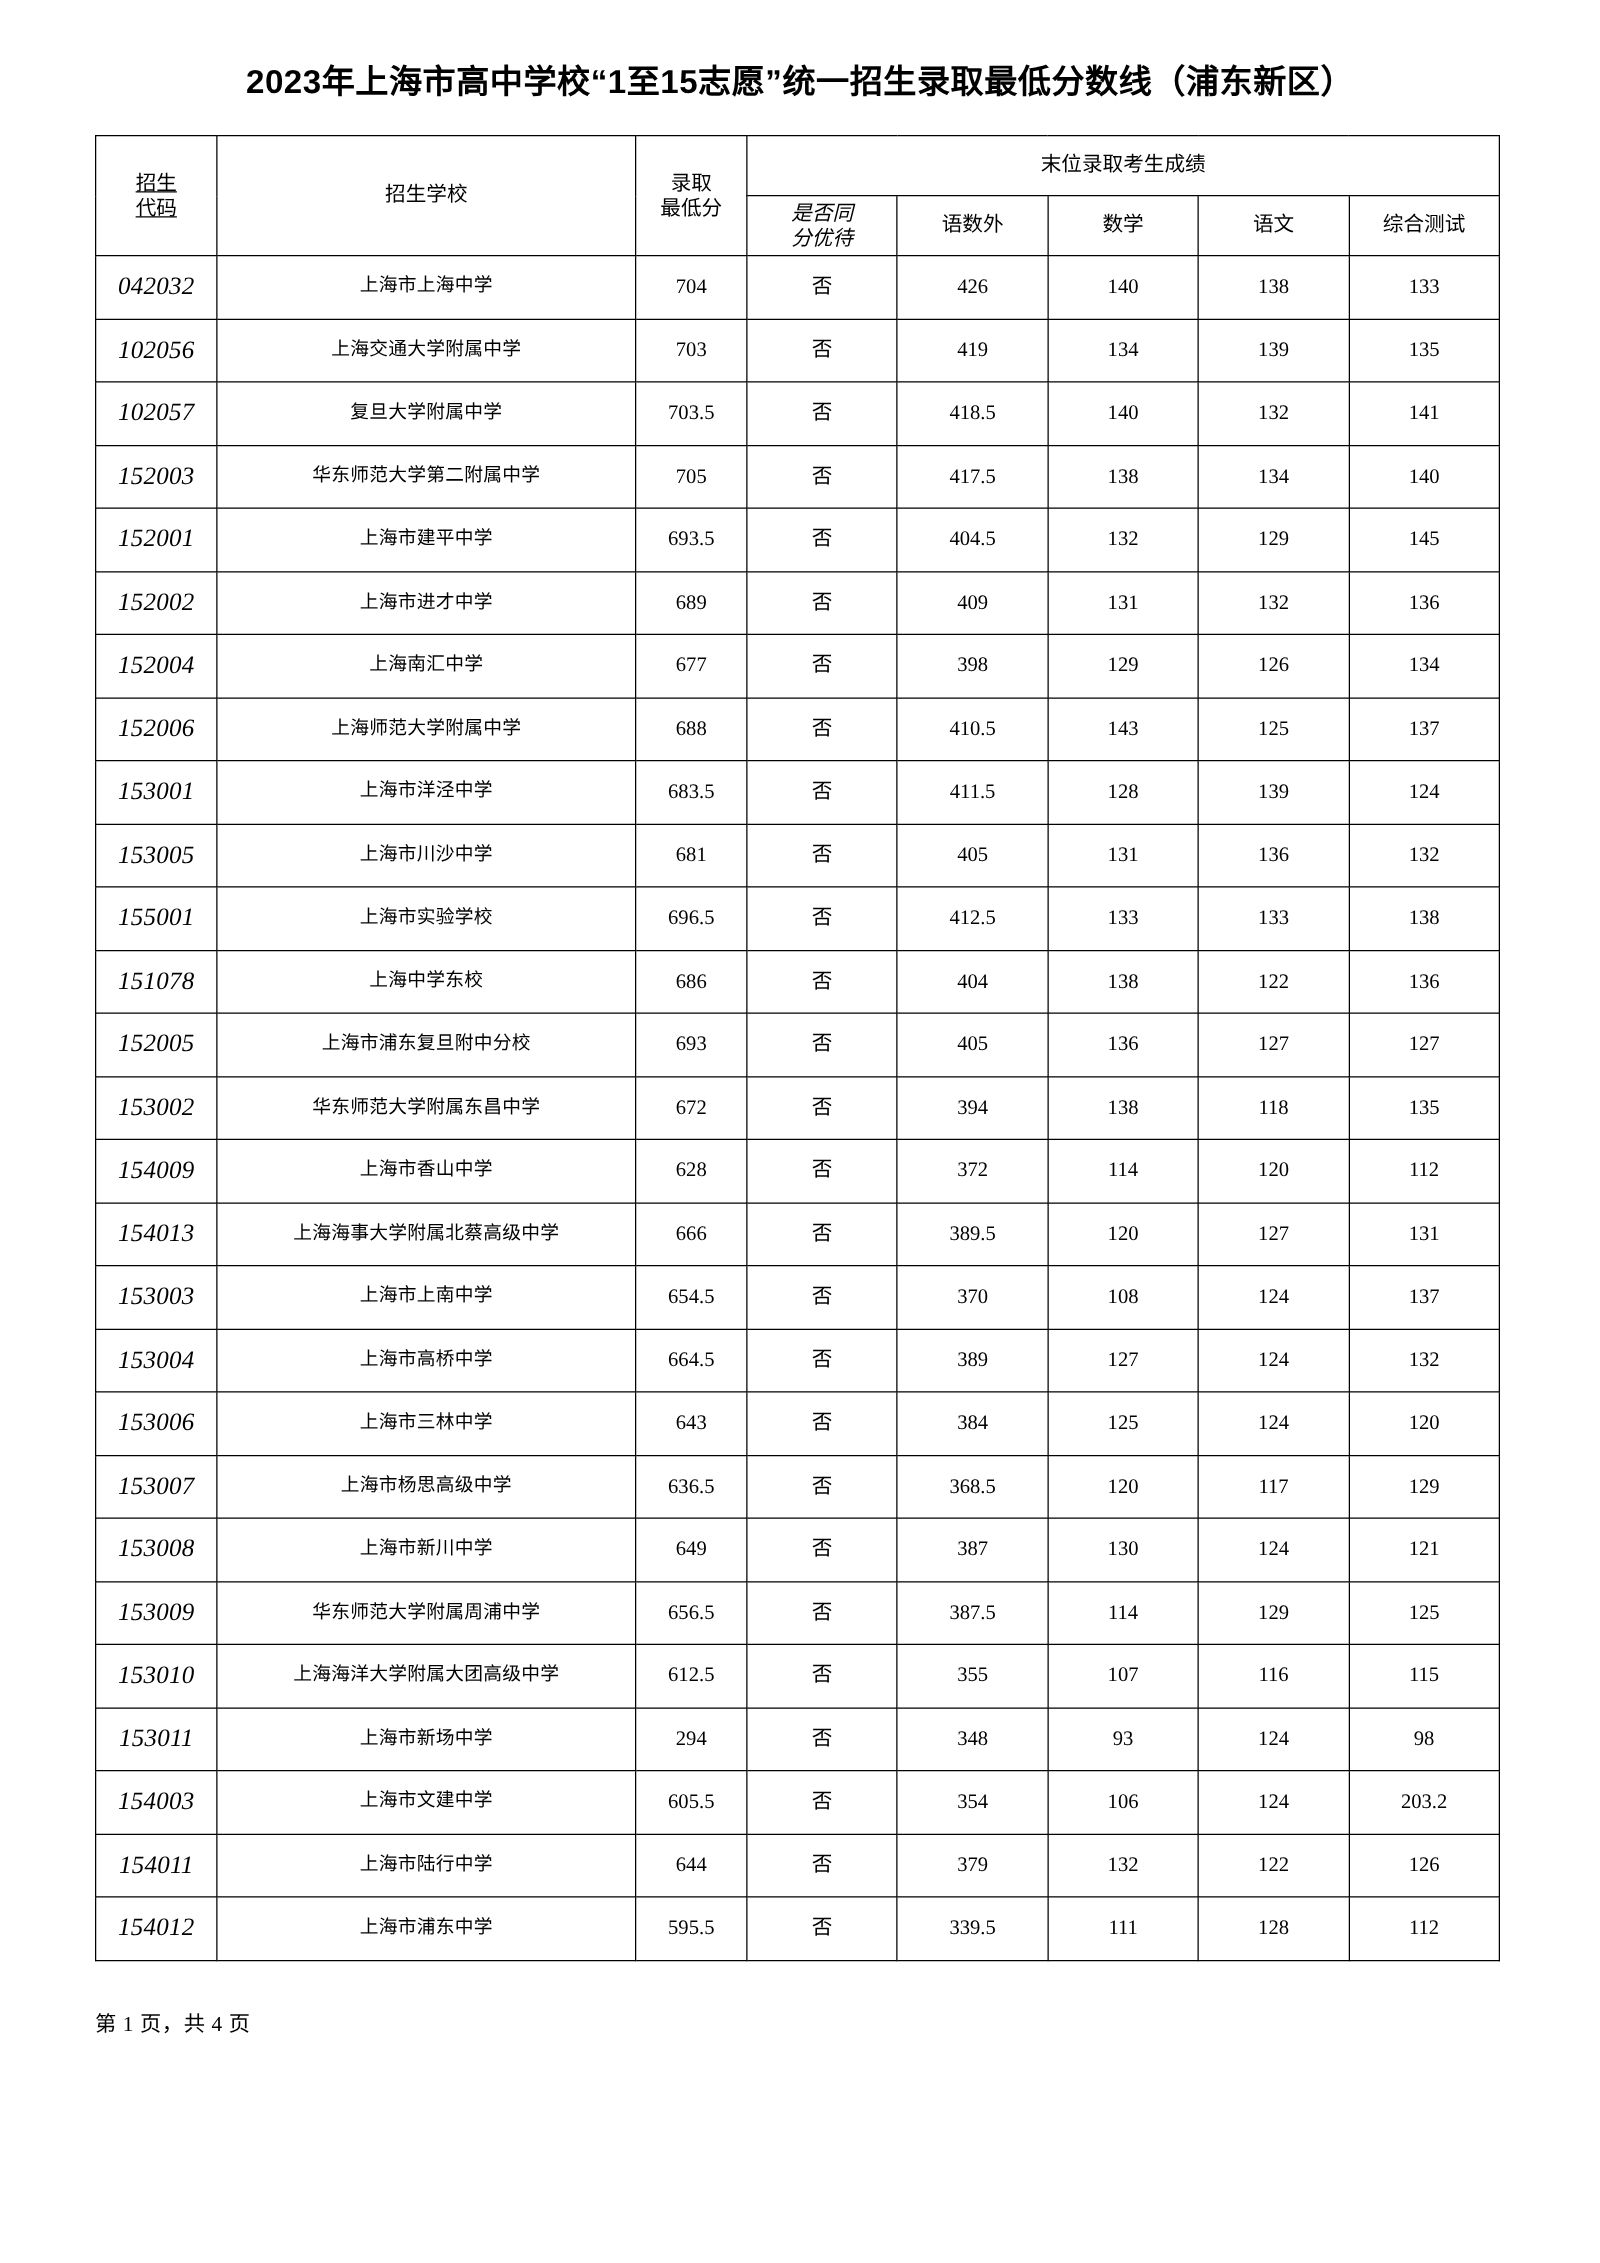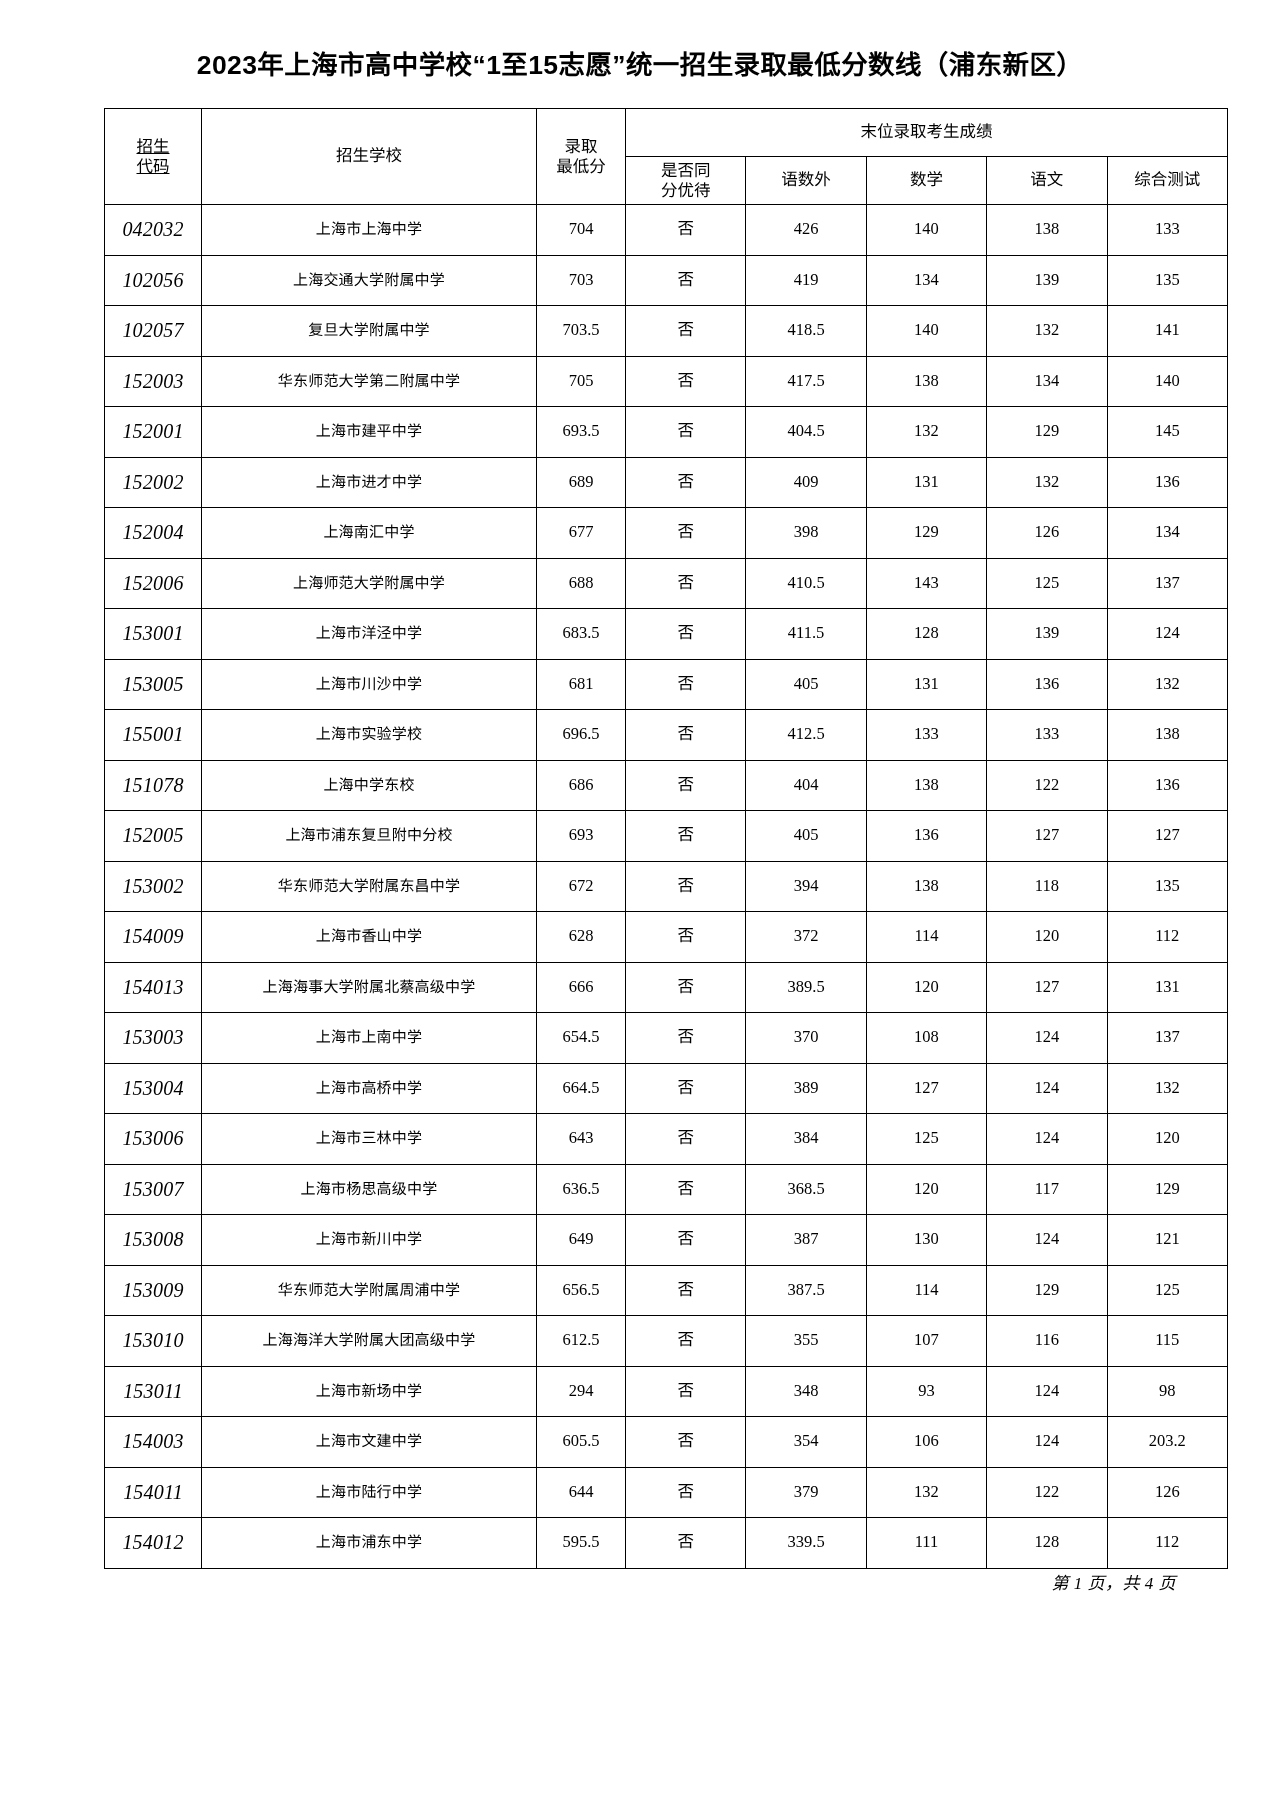--- a/index.html
+++ b/index.html
@@ -13,21 +13,21 @@
     height: 1810px;
     font-family: "Liberation Serif", "DejaVu Serif", serif;
     color: #000000;
     position: relative;
     overflow: hidden;
   }
   .page {
     width: 1280px;
     height: 1768px;
     box-sizing: border-box;
-    padding: 0 104px;
+    padding: 0 76px;
     display: flex;
     flex-direction: column;
   }
   .doc-title {
     text-align: center;
     font-size: 26.5px;
     font-weight: bold;
     letter-spacing: 0.4px;
     margin-top: 43px;
     margin-bottom: 26px;
@@ -49,21 +49,21 @@
     vertical-align: middle;
     line-height: 1.25;
   }
   thead th {
     font-size: 16.5px;
   }
   .th-code      { width: 96px;  height: 44px; text-decoration: underline; }
   .th-school    { width: 334px; }
   .th-min       { width: 88px; margin-top: 25px; }
   .th-group     { }
-  .th-same      { width: 88px; }
+  .th-same      { width: 88px; font-style: italic; }
   .th-sub       { width: 88px; }
   thead tr.r1 th { height: 47px; }
   thead tr.r2 th { height: 47px; }
   .hdr-stack {
     display: block;
     line-height: 1.2;
   }
   tbody td {
     height: 49.5px;
   }
@@ -78,25 +78,25 @@
     font-size: 15px;
     letter-spacing: 0.2px;
   }
   td.c-num {
     font-size: 16.5px;
   }
   td.c-same {
     font-size: 16.5px;
   }
   .footer {
-    text-align: right;
+    margin-top: 36px;
+    text-align: left;
     font-size: 17px;
     letter-spacing: 0.5px;
     font-family: "Liberation Serif", "DejaVu Serif", serif;
-    font-style: italic;
   }
 </style>
 </head>
 <body>
 
 <div class="page">
 
   <h1 class="doc-title">2023年上海市高中学校“1至15志愿”统一招生录取最低分数线（浦东新区）</h1>
 
   <table class="score-table">

